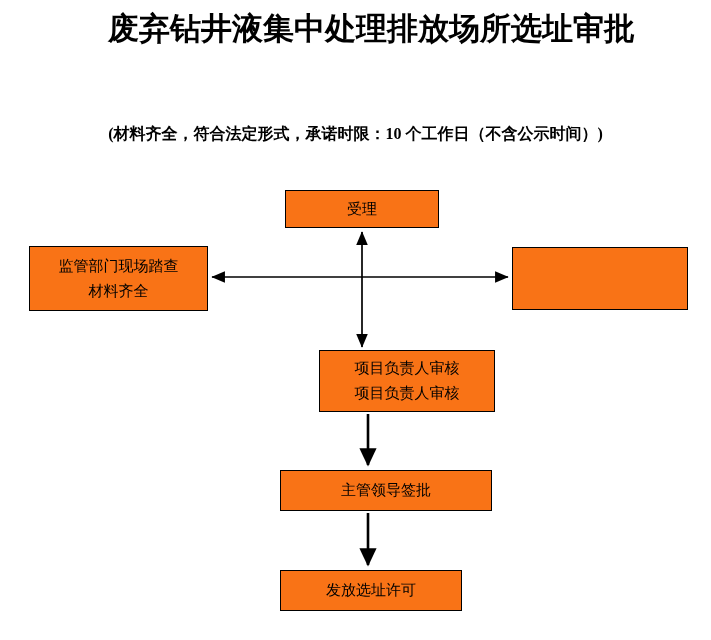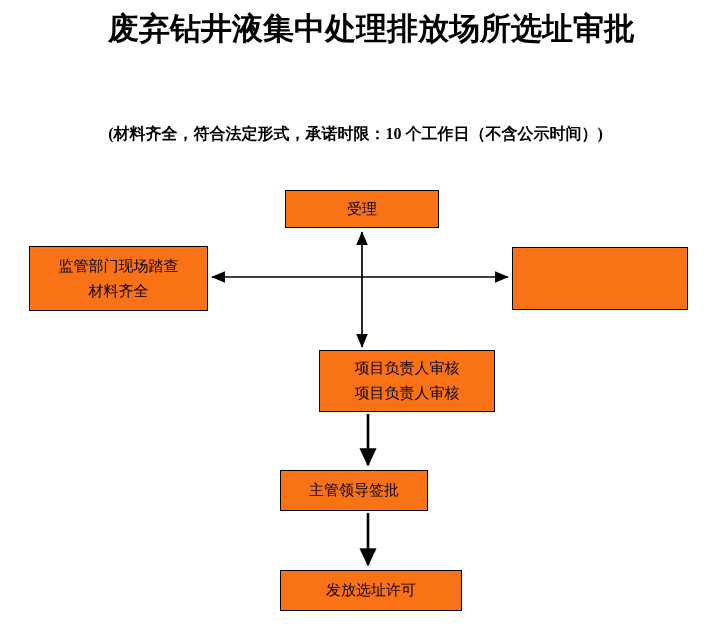--- a/index.html
+++ b/index.html
@@ -59,21 +59,21 @@
     line-height: 25px;
     white-space: nowrap;
     z-index: 3;
   }
   .flow-box .line2 { display: block; }
 
   #box-accept      { left: 285px; top: 190px; width: 154px; height: 38px; }
   #box-inspection  { left: 29px;  top: 246px; width: 179px; height: 65px; }
   #box-expert      { left: 512px; top: 247px; width: 176px; height: 63px; }
   #box-review      { left: 280px; top: 350px; width: 176px; height: 62px; margin-left: 39px; }
-  #box-signoff     { left: 280px; top: 470px; width: 148px; height: 41px; }
+  #box-signoff     { left: 280px; top: 470px; width: 212px; height: 41px; }
   #box-permit      { left: 280px; top: 570px; width: 182px; height: 41px; }
 
   
   #connectors {
     position: absolute;
     left: 0;
     top: 0;
     width: 711px;
     height: 640px;
     z-index: 1;

